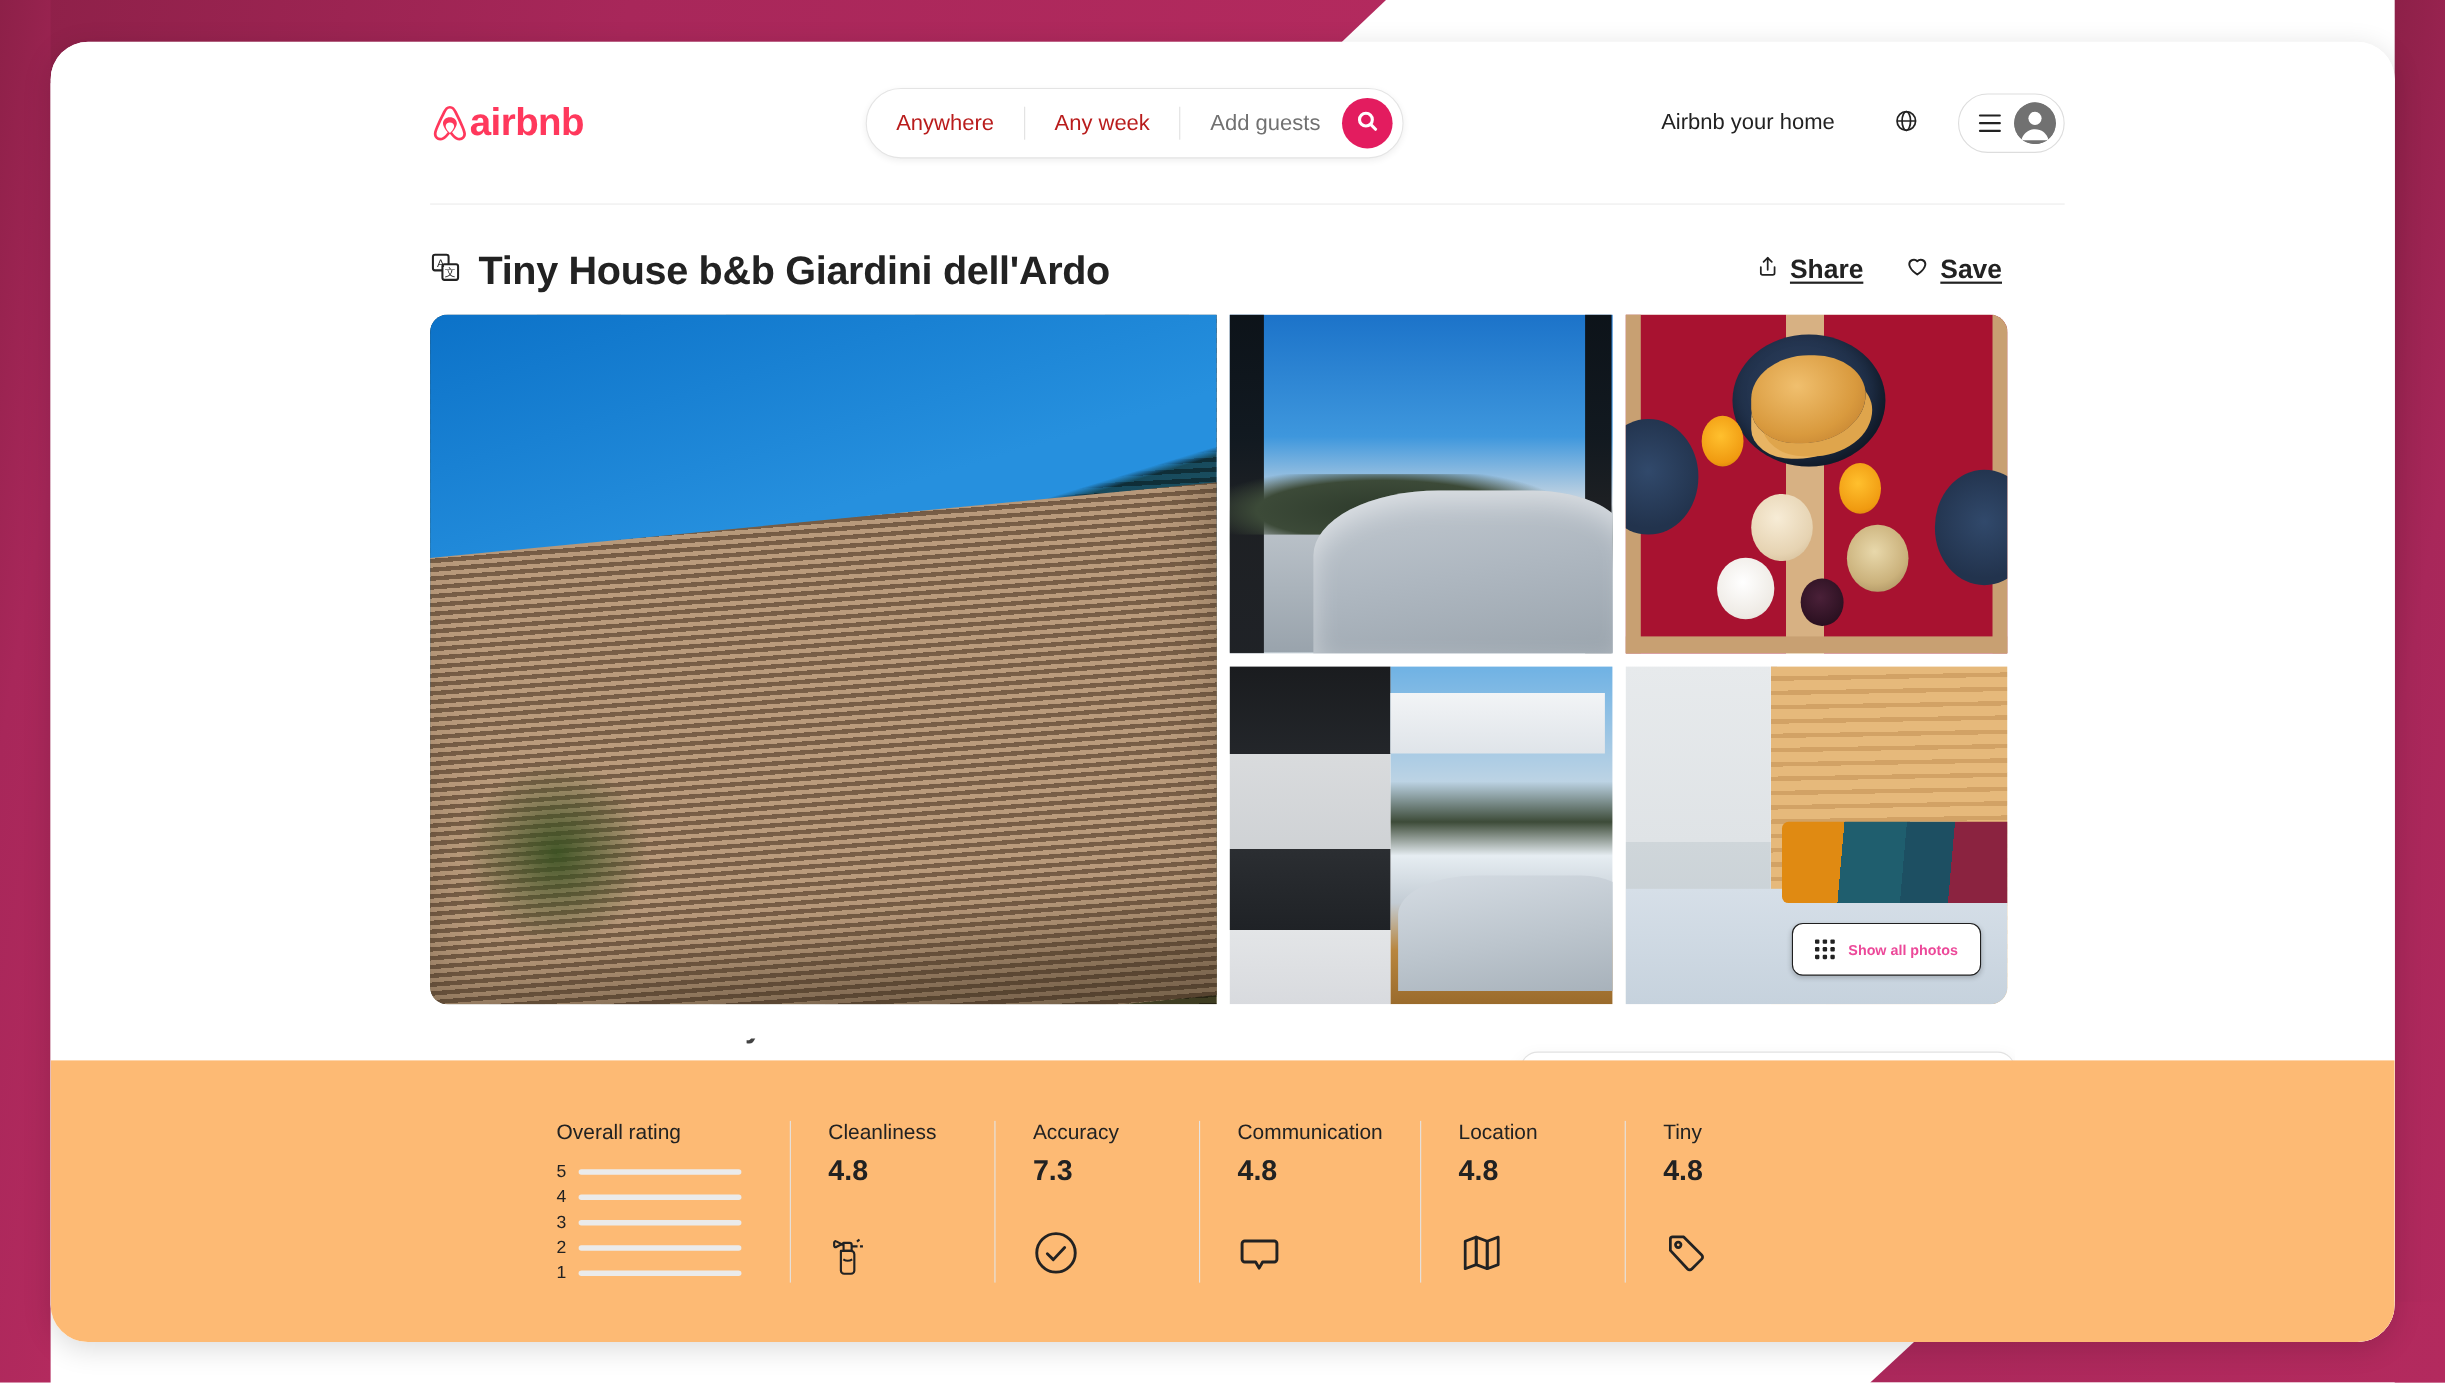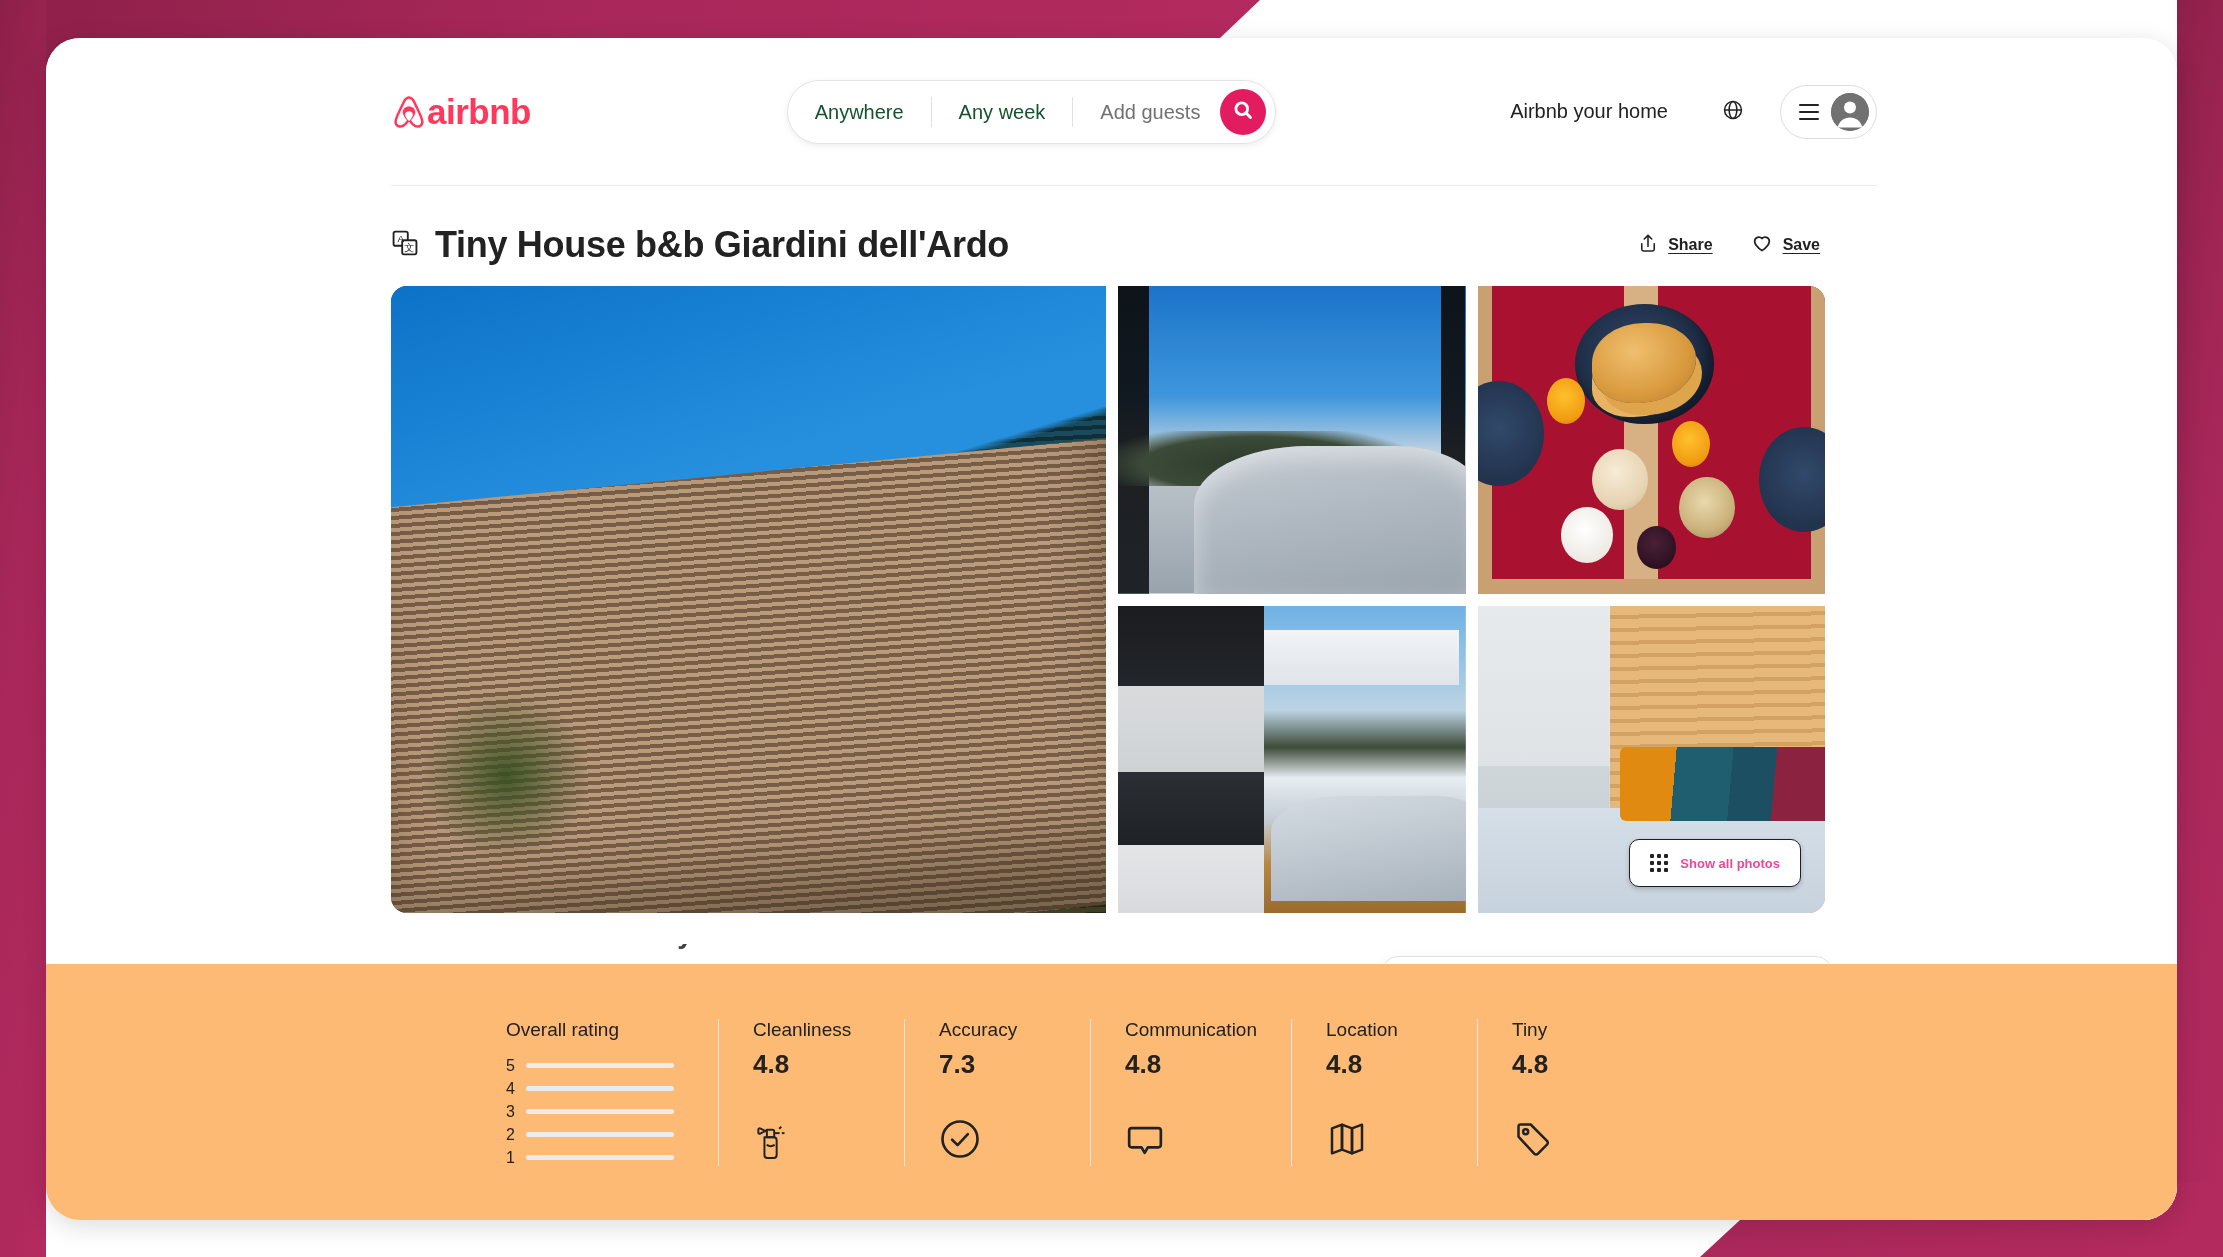--- a/index.html
+++ b/index.html
@@ -102,21 +102,21 @@
     height: 64px;
     background: #fff;
     border: 1px solid #e4e4e4;
     border-radius: 40px;
     box-shadow: 0 2px 7px rgba(0,0,0,.07);
     padding: 0 9px 0 0;
     margin-left: 40px;
   }
   .search-seg {
     font-size: 20px;
-    color: #14532d;
+    color: #b91c1c;
     padding: 0 27px;
     white-space: nowrap;
     line-height: 1;
   }
   .search-seg.placeholder { color: #717171; padding-right: 20px; }
   .search-div { width: 1px; height: 30px; background: #e0e0e0; }
   #search-btn {
     width: 46px; height: 46px;
     border-radius: 50%;
     background: #E31C5F;
@@ -181,21 +181,21 @@
   }
   #title-actions { display: flex; align-items: center; gap: 14px; }
   .title-action {
     display: flex; align-items: center; gap: 10px;
     padding: 8px 12px;
     border-radius: 10px;
     cursor: pointer;
     background: transparent; border: none;
   }
   .title-action span {
-    font-size: 16px; font-weight: 600; color: #222;
+    font-size: 24px; font-weight: 600; color: #222;
     text-decoration: underline;
     text-underline-offset: 3px;
   }
 
   
   #gallery {
     position: absolute;
     left: 345px;
     top: 248px;
     width: 1434px;

